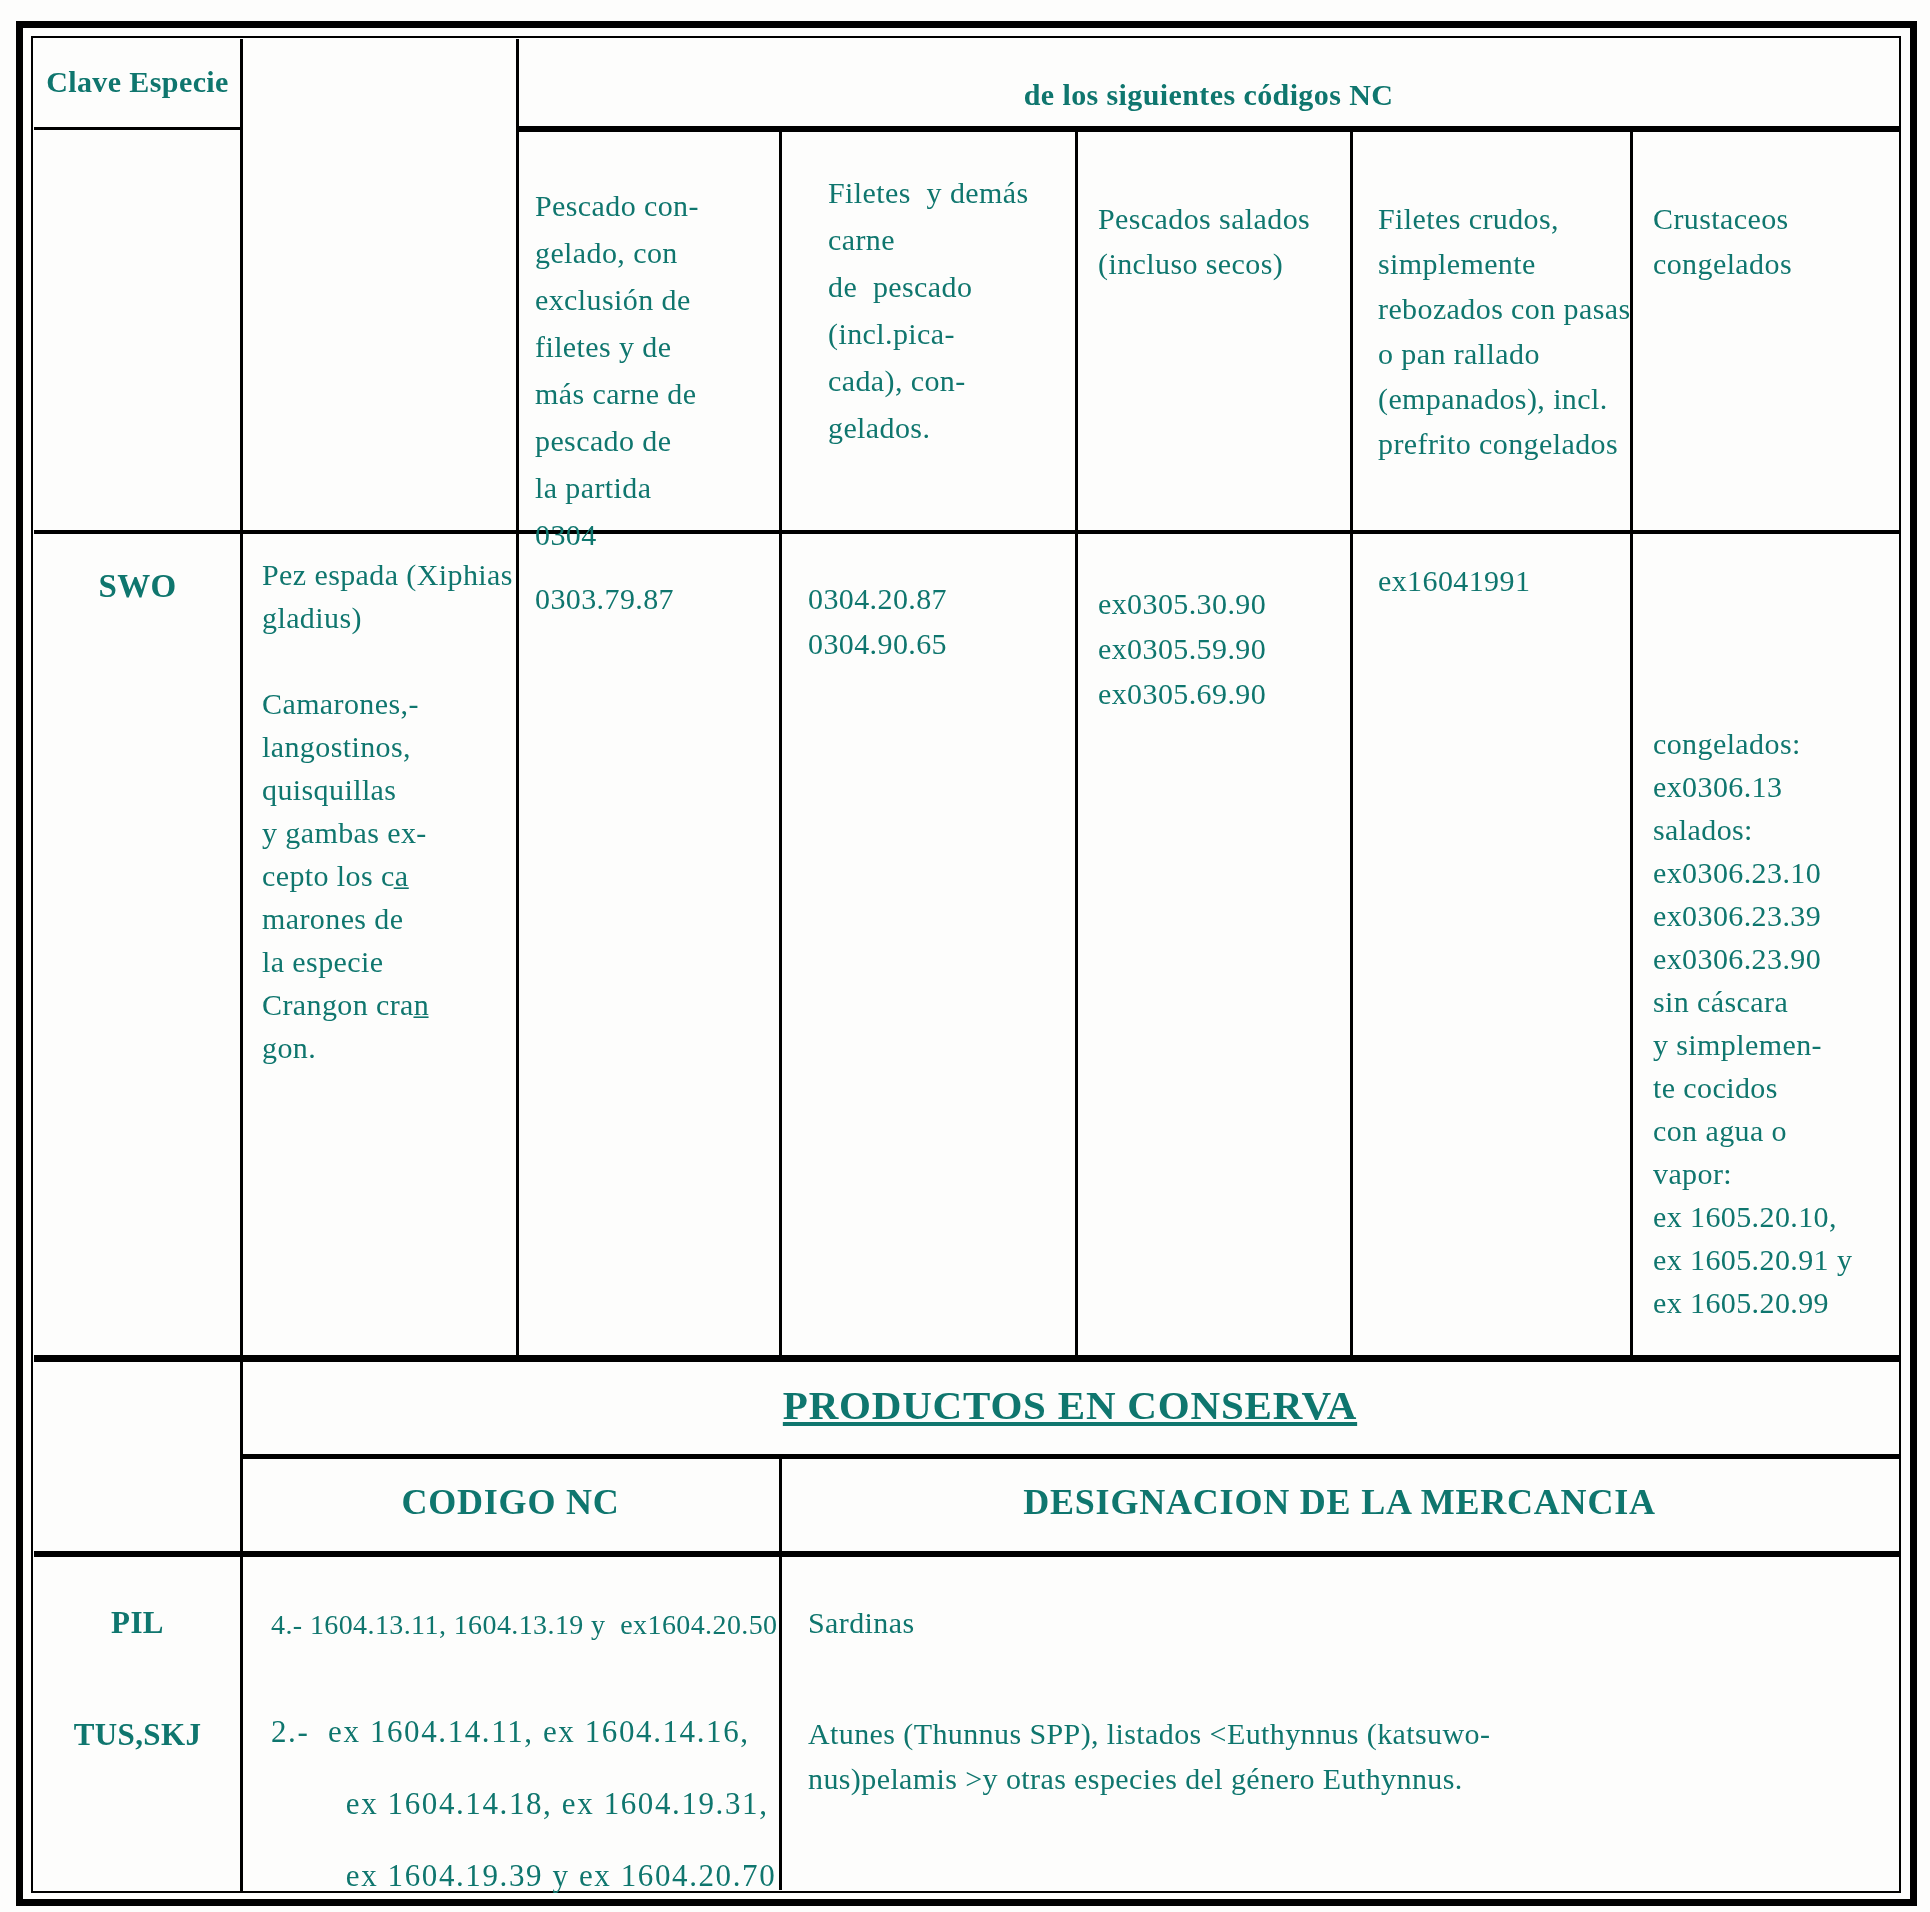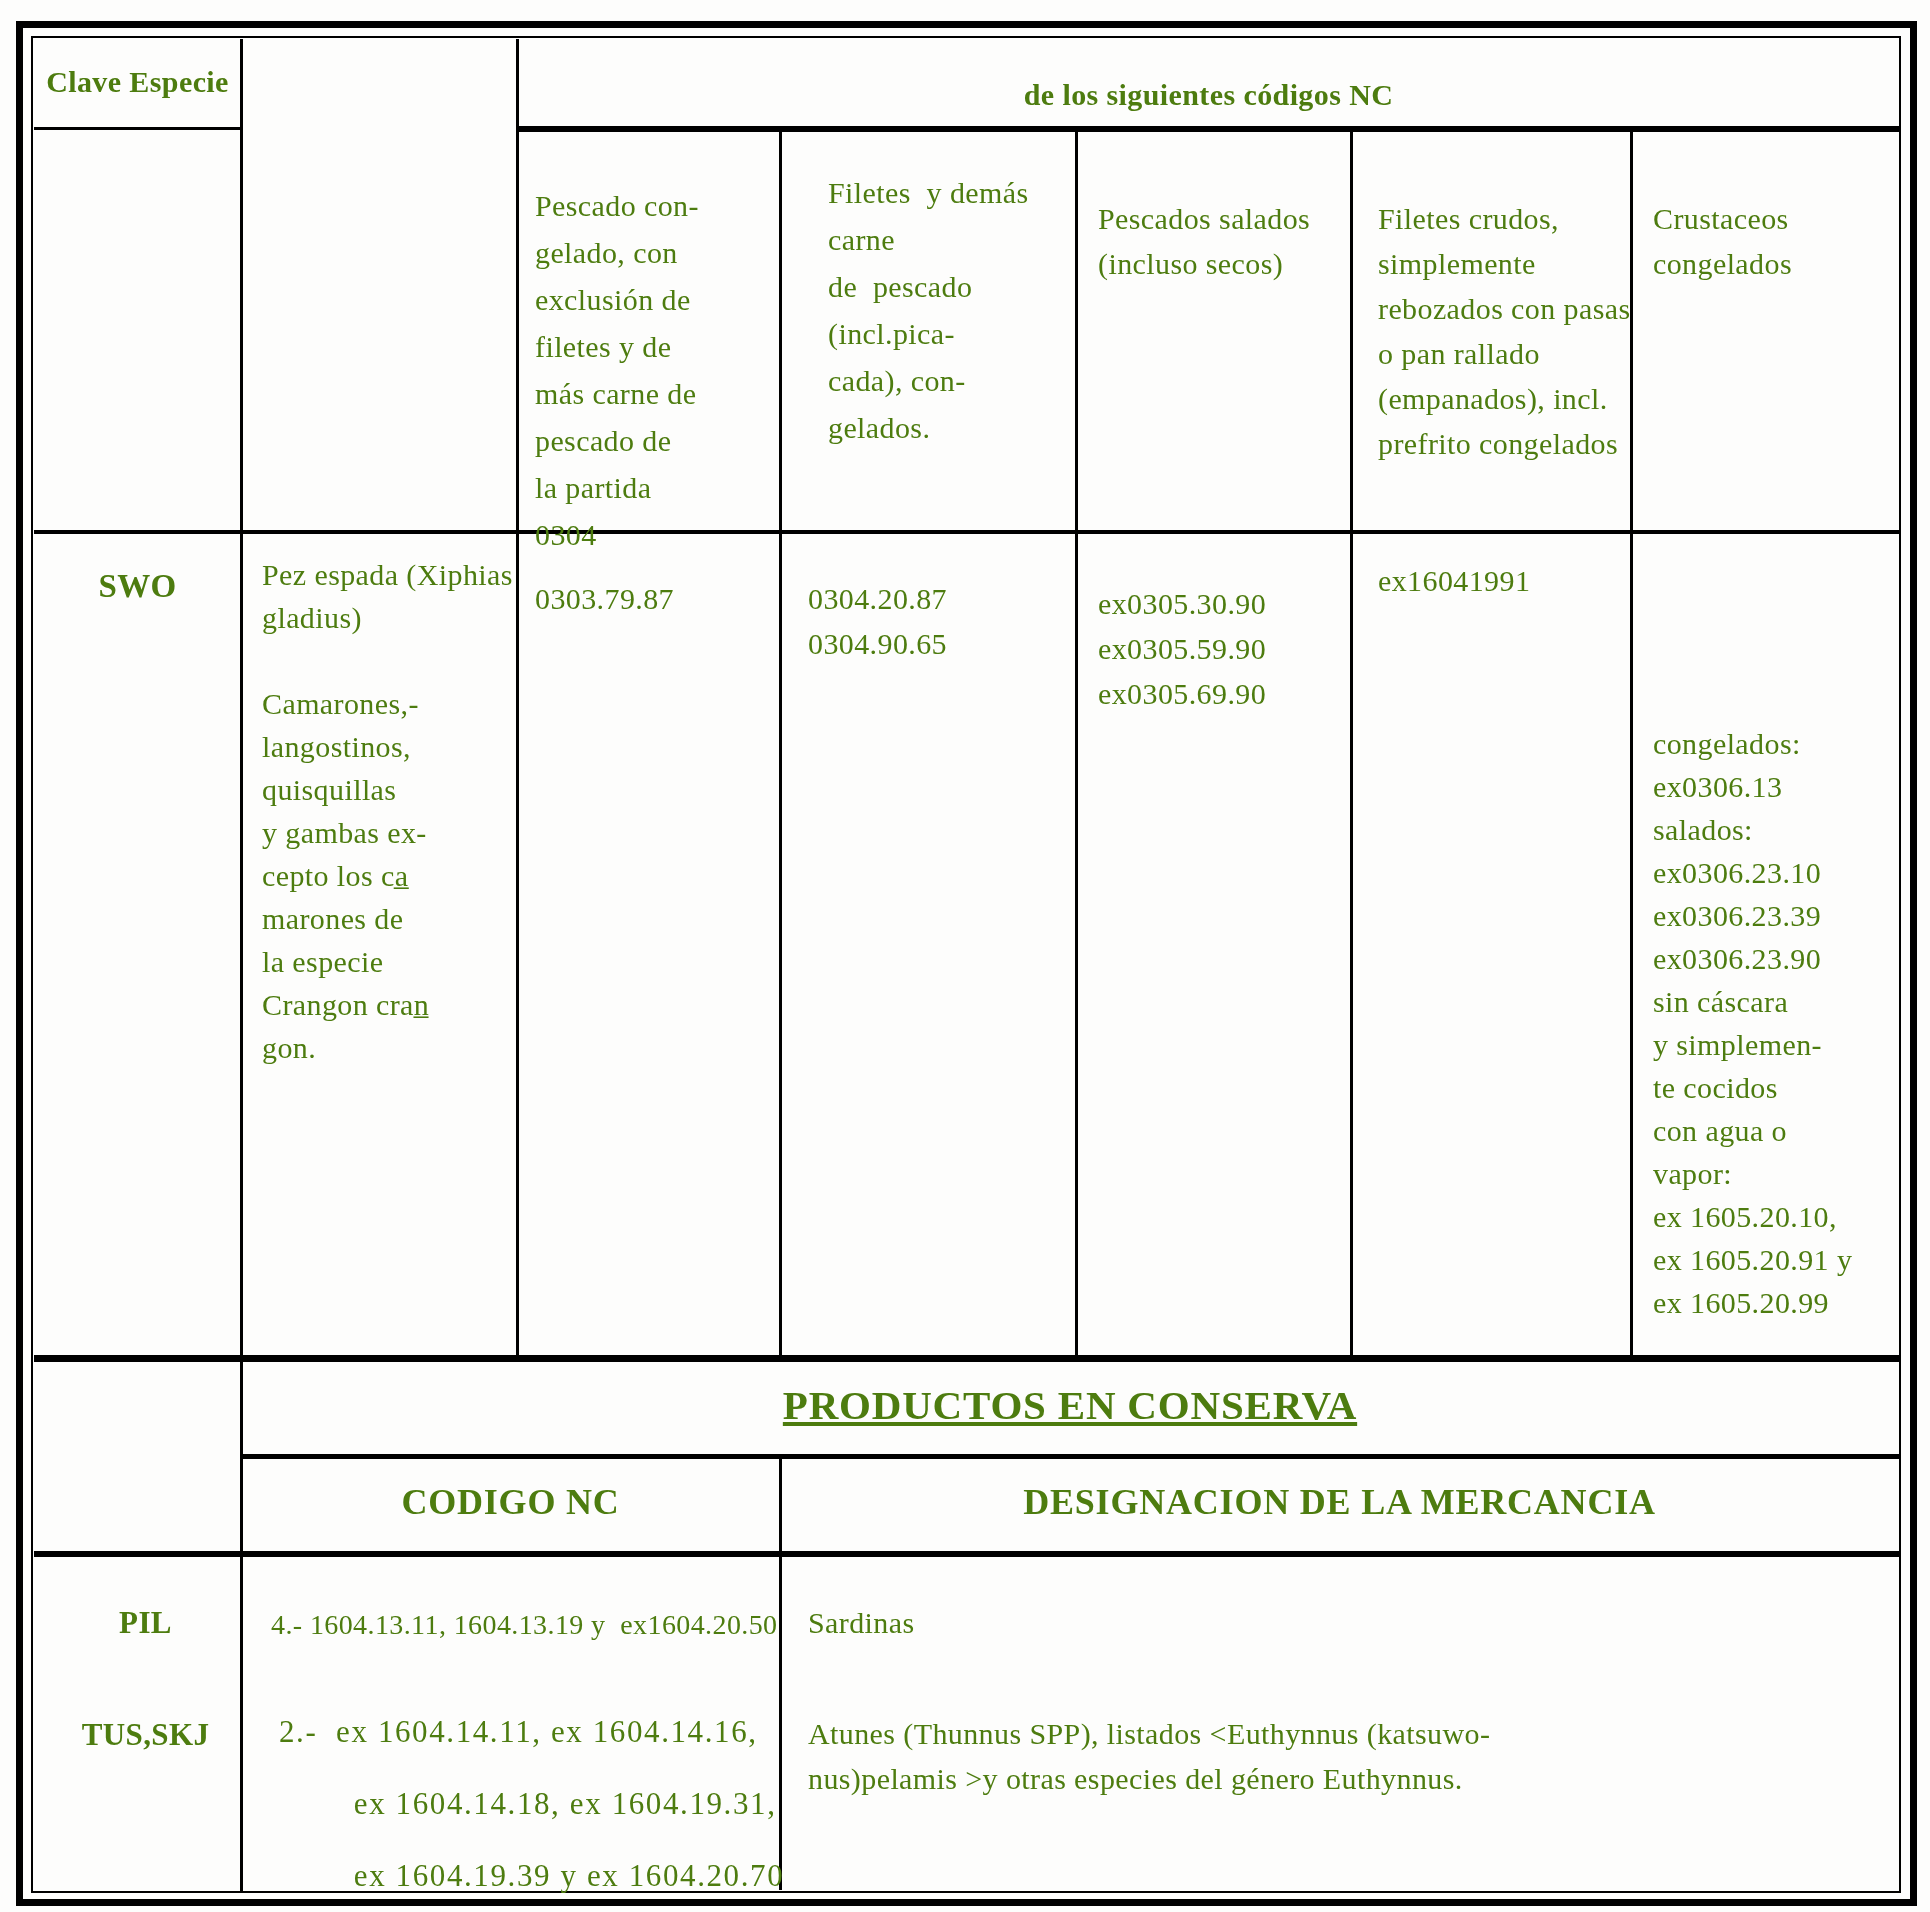--- a/index.html
+++ b/index.html
@@ -1,21 +1,21 @@
 <!DOCTYPE html>
 <html style="font-size:13px"><head>
 <meta charset="utf-8">
 <style>
   html,body { margin:0; padding:0; background:#e8e8e8; }
   .page {
     position:relative;
     width:1930px; height:1913px;
     background:#fdfdfc;
     font-family:"Liberation Serif", serif;
-    color:#4d7c0f;
+    color:#0f766e;
     overflow:hidden;
   }
   .frame-outer {
     position:absolute; left:16.4px; top:21.4px; width:1901px; height:1885px;
     border:7.4px solid #000; box-sizing:border-box;
   }
   .frame-inner {
     position:absolute; left:31px; top:36px; width:1870px; height:1857px;
     border:2.5px solid #000; box-sizing:border-box;
   }
@@ -26,21 +26,21 @@
     font-size:30px;
     line-height:45px;
     letter-spacing:0.4px;
   }
   .b { font-weight:bold; }
   .c { text-align:center; }
   .lh52 { line-height:43px; }
   .lh57 { line-height:47px; }
   .lh88 { line-height:72px; }
   .fs34 { font-size:28px; }
-  .fs38 { font-size:31px;padding-left:8px; }
+  .fs38 { font-size:31px; }
   .fs40 { font-size:33px;margin-top:8px; }
   .fs48 { font-size:36px; letter-spacing:0.8px; }
   .fs50 { font-size:41px; letter-spacing:0.8px;text-decoration:underline; }
   .sp2 { letter-spacing:1.6px; }
 </style>
 </head>
 <body>
 
 <div class="page">
 

